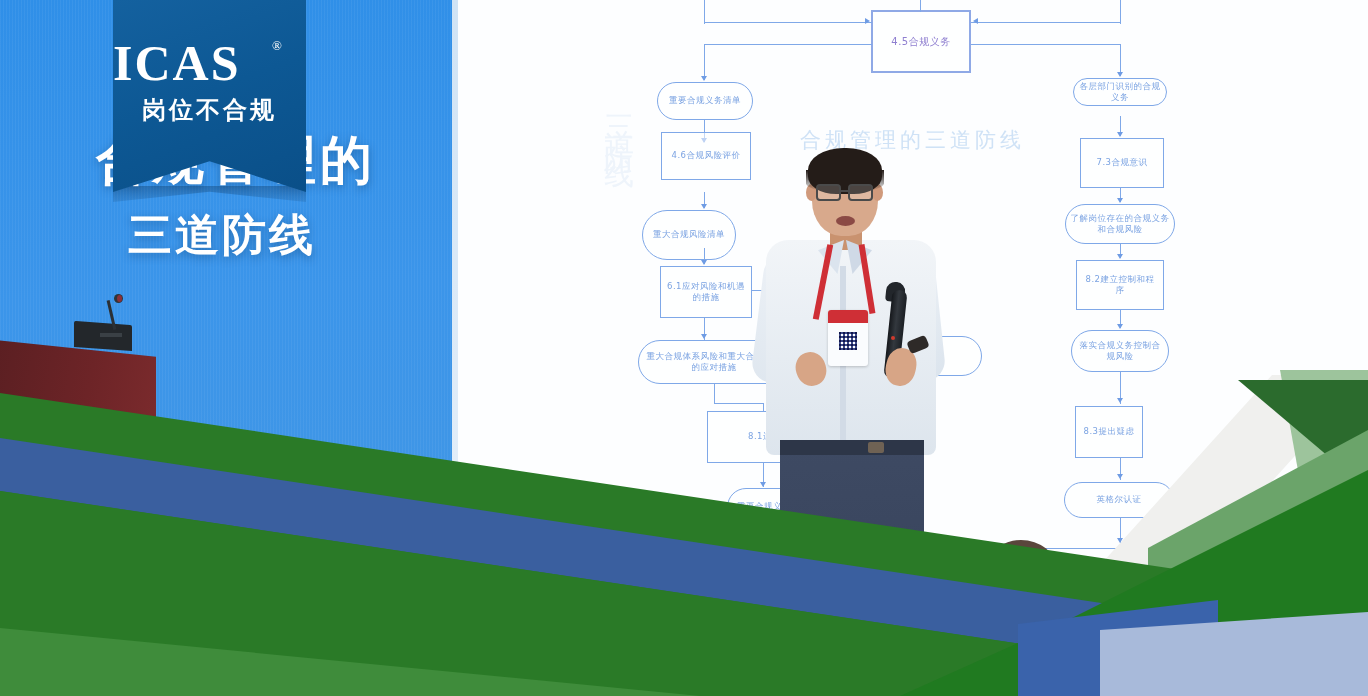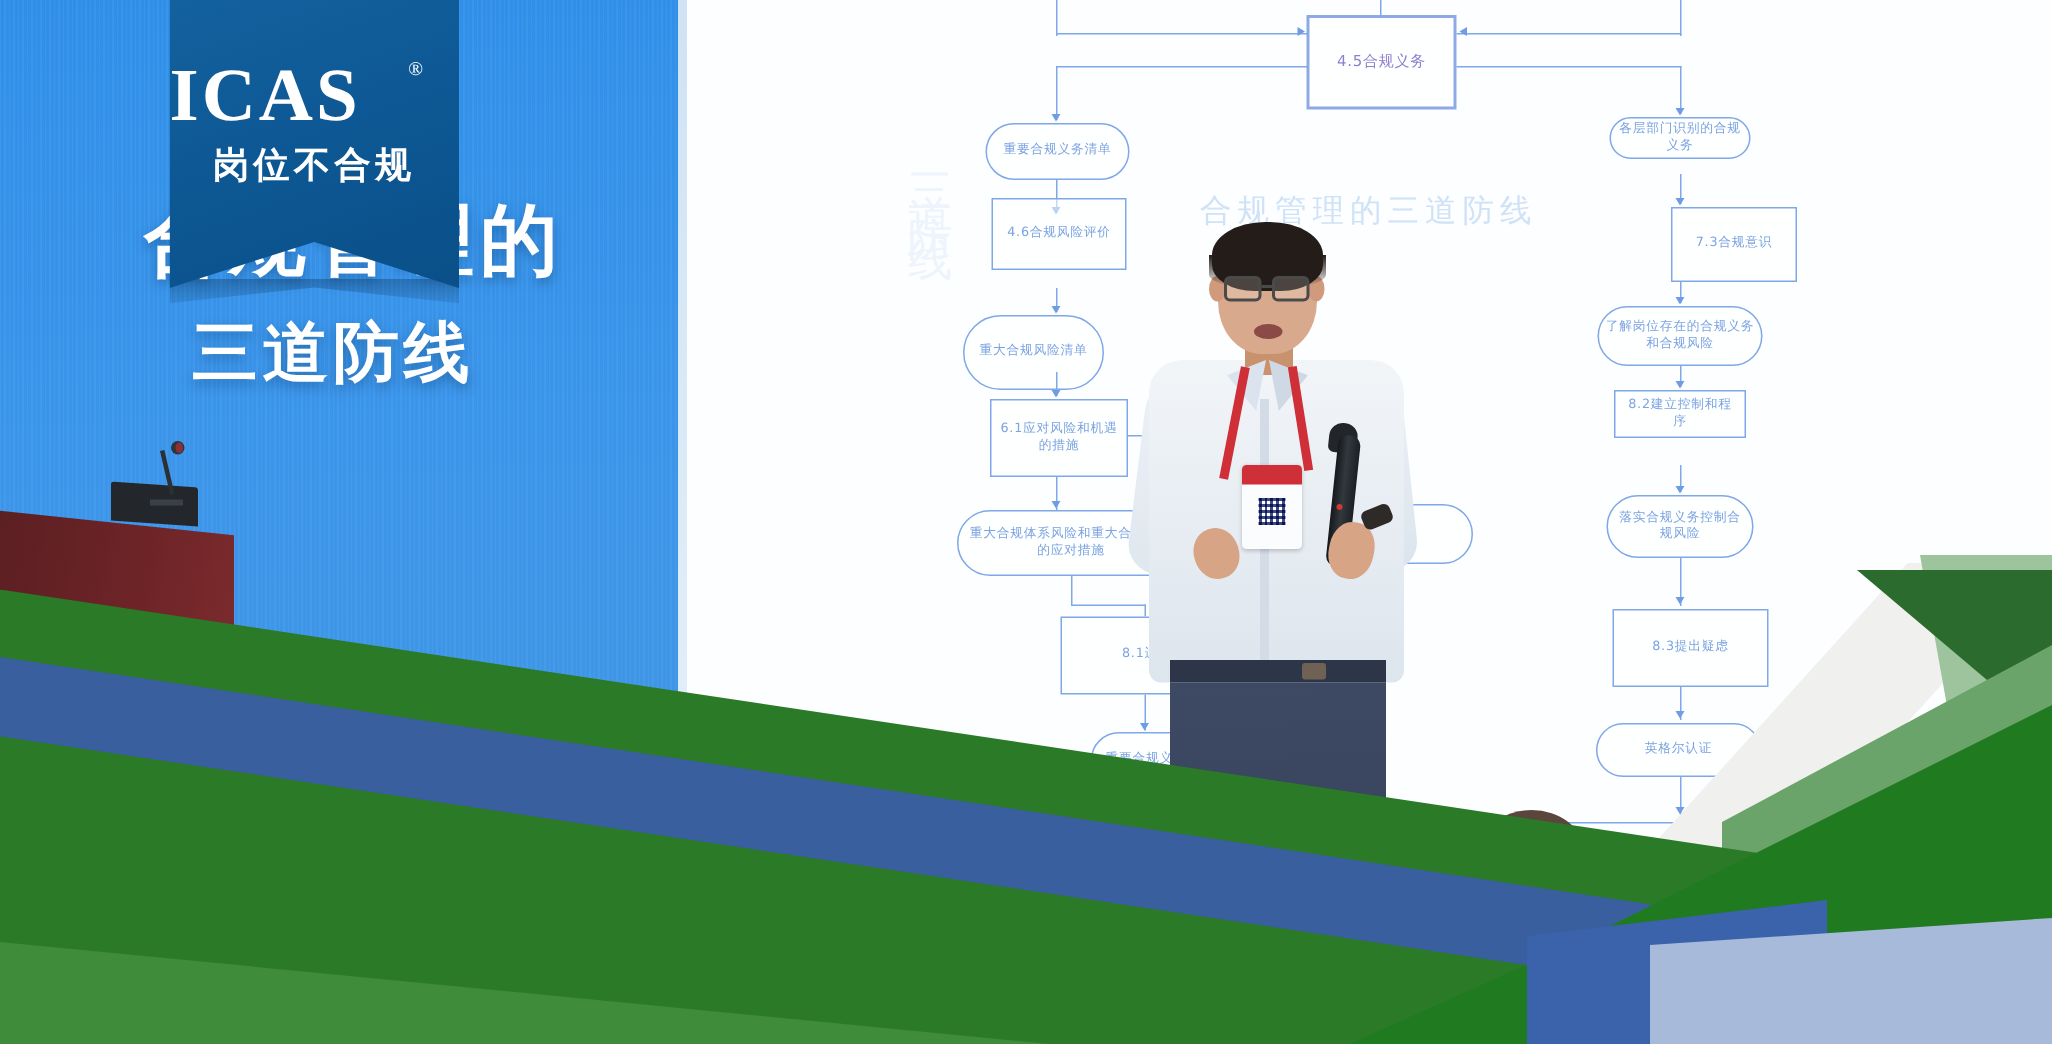--- a/index.html
+++ b/index.html
@@ -263,37 +263,37 @@
     <div class="node round" style="left:275px;top:488px;width:110px;height:38px;">重要合规义务风险得到</div>
     <div class="conn v" style="left:330px;top:526px;height:18px;"></div>
     <div class="arrow" style="left:327px;top:540px;"></div>
 
     <div class="node" style="left:300px;top:546px;width:96px;height:48px;">8.1运行监视测量评价</div>
 
     <div class="node round" style="left:621px;top:78px;width:94px;height:28px;">各层部门识别的合规义务</div>
     <div class="conn v" style="left:668px;top:116px;height:20px;"></div>
     <div class="arrow" style="left:665px;top:132px;"></div>
 
-    <div class="node" style="left:662px;top:138px;width:84px;height:50px;">7.3合规意识</div>
+    <div class="node" style="left:628px;top:138px;width:84px;height:50px;">7.3合规意识</div>
     <div class="conn v" style="left:668px;top:188px;height:14px;"></div>
     <div class="arrow" style="left:665px;top:198px;"></div>
 
     <div class="node round" style="left:613px;top:204px;width:110px;height:40px;">了解岗位存在的合规义务和合规风险</div>
     <div class="conn v" style="left:668px;top:244px;height:14px;"></div>
     <div class="arrow" style="left:665px;top:254px;"></div>
 
-    <div class="node" style="left:624px;top:260px;width:88px;height:32px;">8.2建立控制和程序</div>
+    <div class="node" style="left:624px;top:260px;width:88px;height:50px;">8.2建立控制和程序</div>
     <div class="conn v" style="left:668px;top:310px;height:18px;"></div>
     <div class="arrow" style="left:665px;top:324px;"></div>
 
     <div class="node round" style="left:619px;top:330px;width:98px;height:42px;">落实合规义务控制合规风险</div>
     <div class="conn v" style="left:668px;top:372px;height:32px;"></div>
     <div class="arrow" style="left:665px;top:398px;"></div>
 
-    <div class="node" style="left:623px;top:406px;width:104px;height:52px;">8.3提出疑虑</div>
+    <div class="node" style="left:623px;top:406px;width:68px;height:52px;">8.3提出疑虑</div>
     <div class="conn v" style="left:668px;top:458px;height:22px;"></div>
     <div class="arrow" style="left:665px;top:474px;"></div>
 
     <div class="node round" style="left:612px;top:482px;width:110px;height:36px;">英格尔认证</div>
     <div class="conn v" style="left:668px;top:518px;height:26px;"></div>
     <div class="arrow" style="left:665px;top:538px;"></div>
     <div class="conn h" style="left:520px;top:548px;width:180px;"></div>
 
     <div class="node round" style="left:460px;top:336px;width:70px;height:40px;"></div>
   </div>

